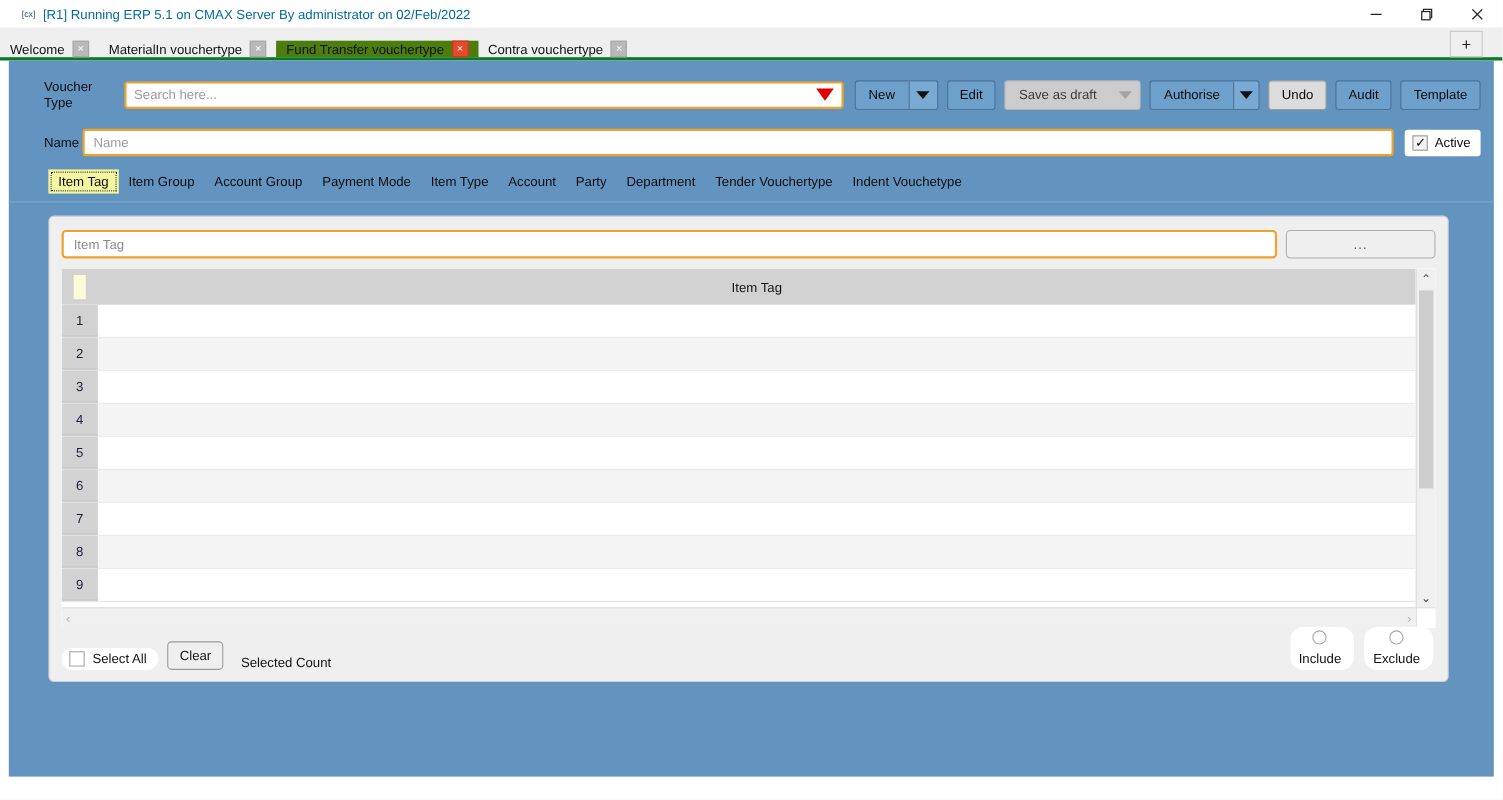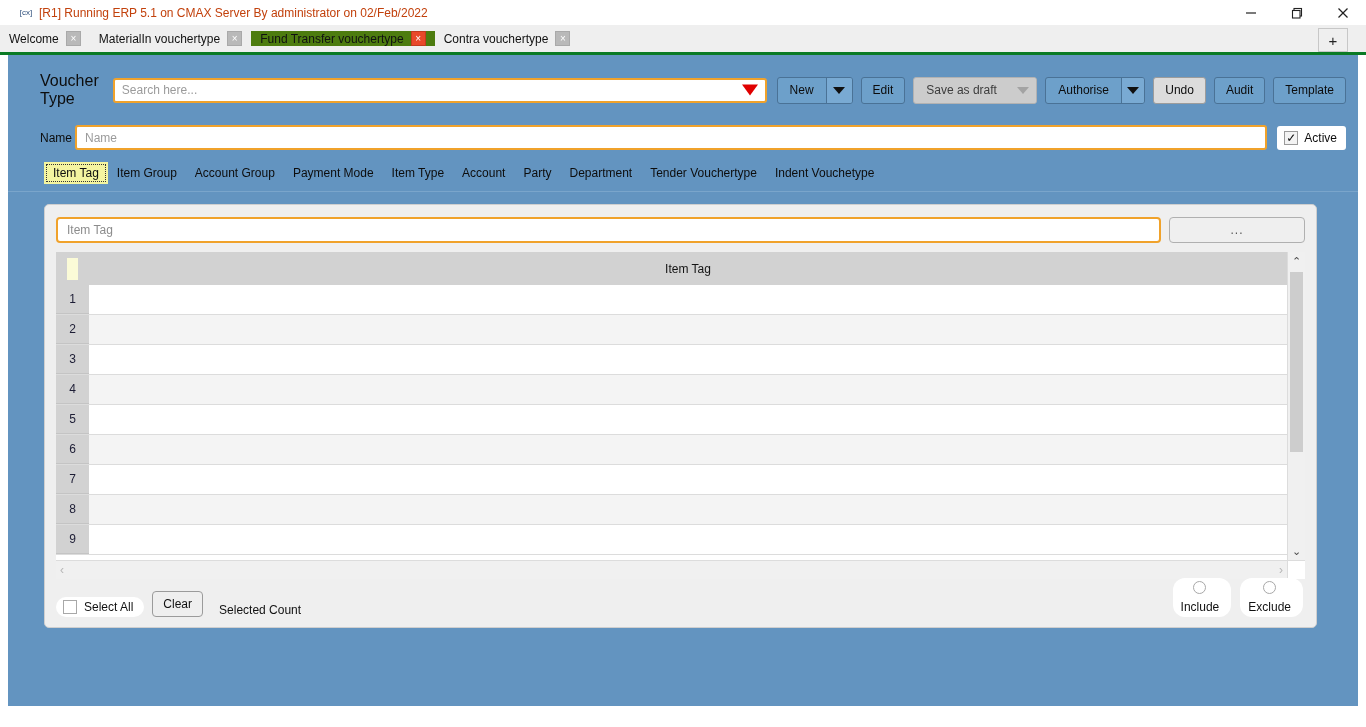--- a/index.html
+++ b/index.html
@@ -26,21 +26,21 @@
     width: 16px; height: 14px;
     margin-left: 18px;
     font-size: 8px;
     color: #2c4d7a;
     display: flex; align-items: center; justify-content: center;
     font-family: "Liberation Sans", sans-serif;
   }
   .title-text {
     margin-left: 5px;
     font-size: 12px;
-    color: #c2410c;
+    color: #0369a1;
     white-space: nowrap;
   }
   .win-controls {
     position: absolute;
     right: 0; top: 0;
     height: 25px;
     display: flex;
   }
   .win-btn {
     width: 46px; height: 25px;
@@ -49,21 +49,21 @@
     border: none;
     cursor: default;
   }
   .win-btn svg { display: block; }
 
   
   .tabstrip {
     height: 30px;
     background: #efefef;
     display: flex;
-    align-items: center;
+    align-items: flex-end;
     position: relative;
     border-bottom: 3px solid #0a7a25;
   }
   .tab {
     display: flex;
     align-items: center;
     padding: 0 9px;
     gap: 7px;
     font-size: 12px;
     color: #111;
@@ -115,21 +115,21 @@
   .row-vt {
     display: flex;
     align-items: center;
     padding-top: 17px;
     padding-left: 32px;
     padding-right: 12px;
     gap: 0;
   }
   .lbl-vt {
     width: 78px;
-    font-size: 16px;
+    font-size: 12px;
     color: #0d0d0d;
   }
   .search-wrap {
     position: relative;
     width: 700px;
     height: 25px;
   }
   .search-input {
     width: 100%; height: 100%;
     border: 2px solid #f0a22b;

